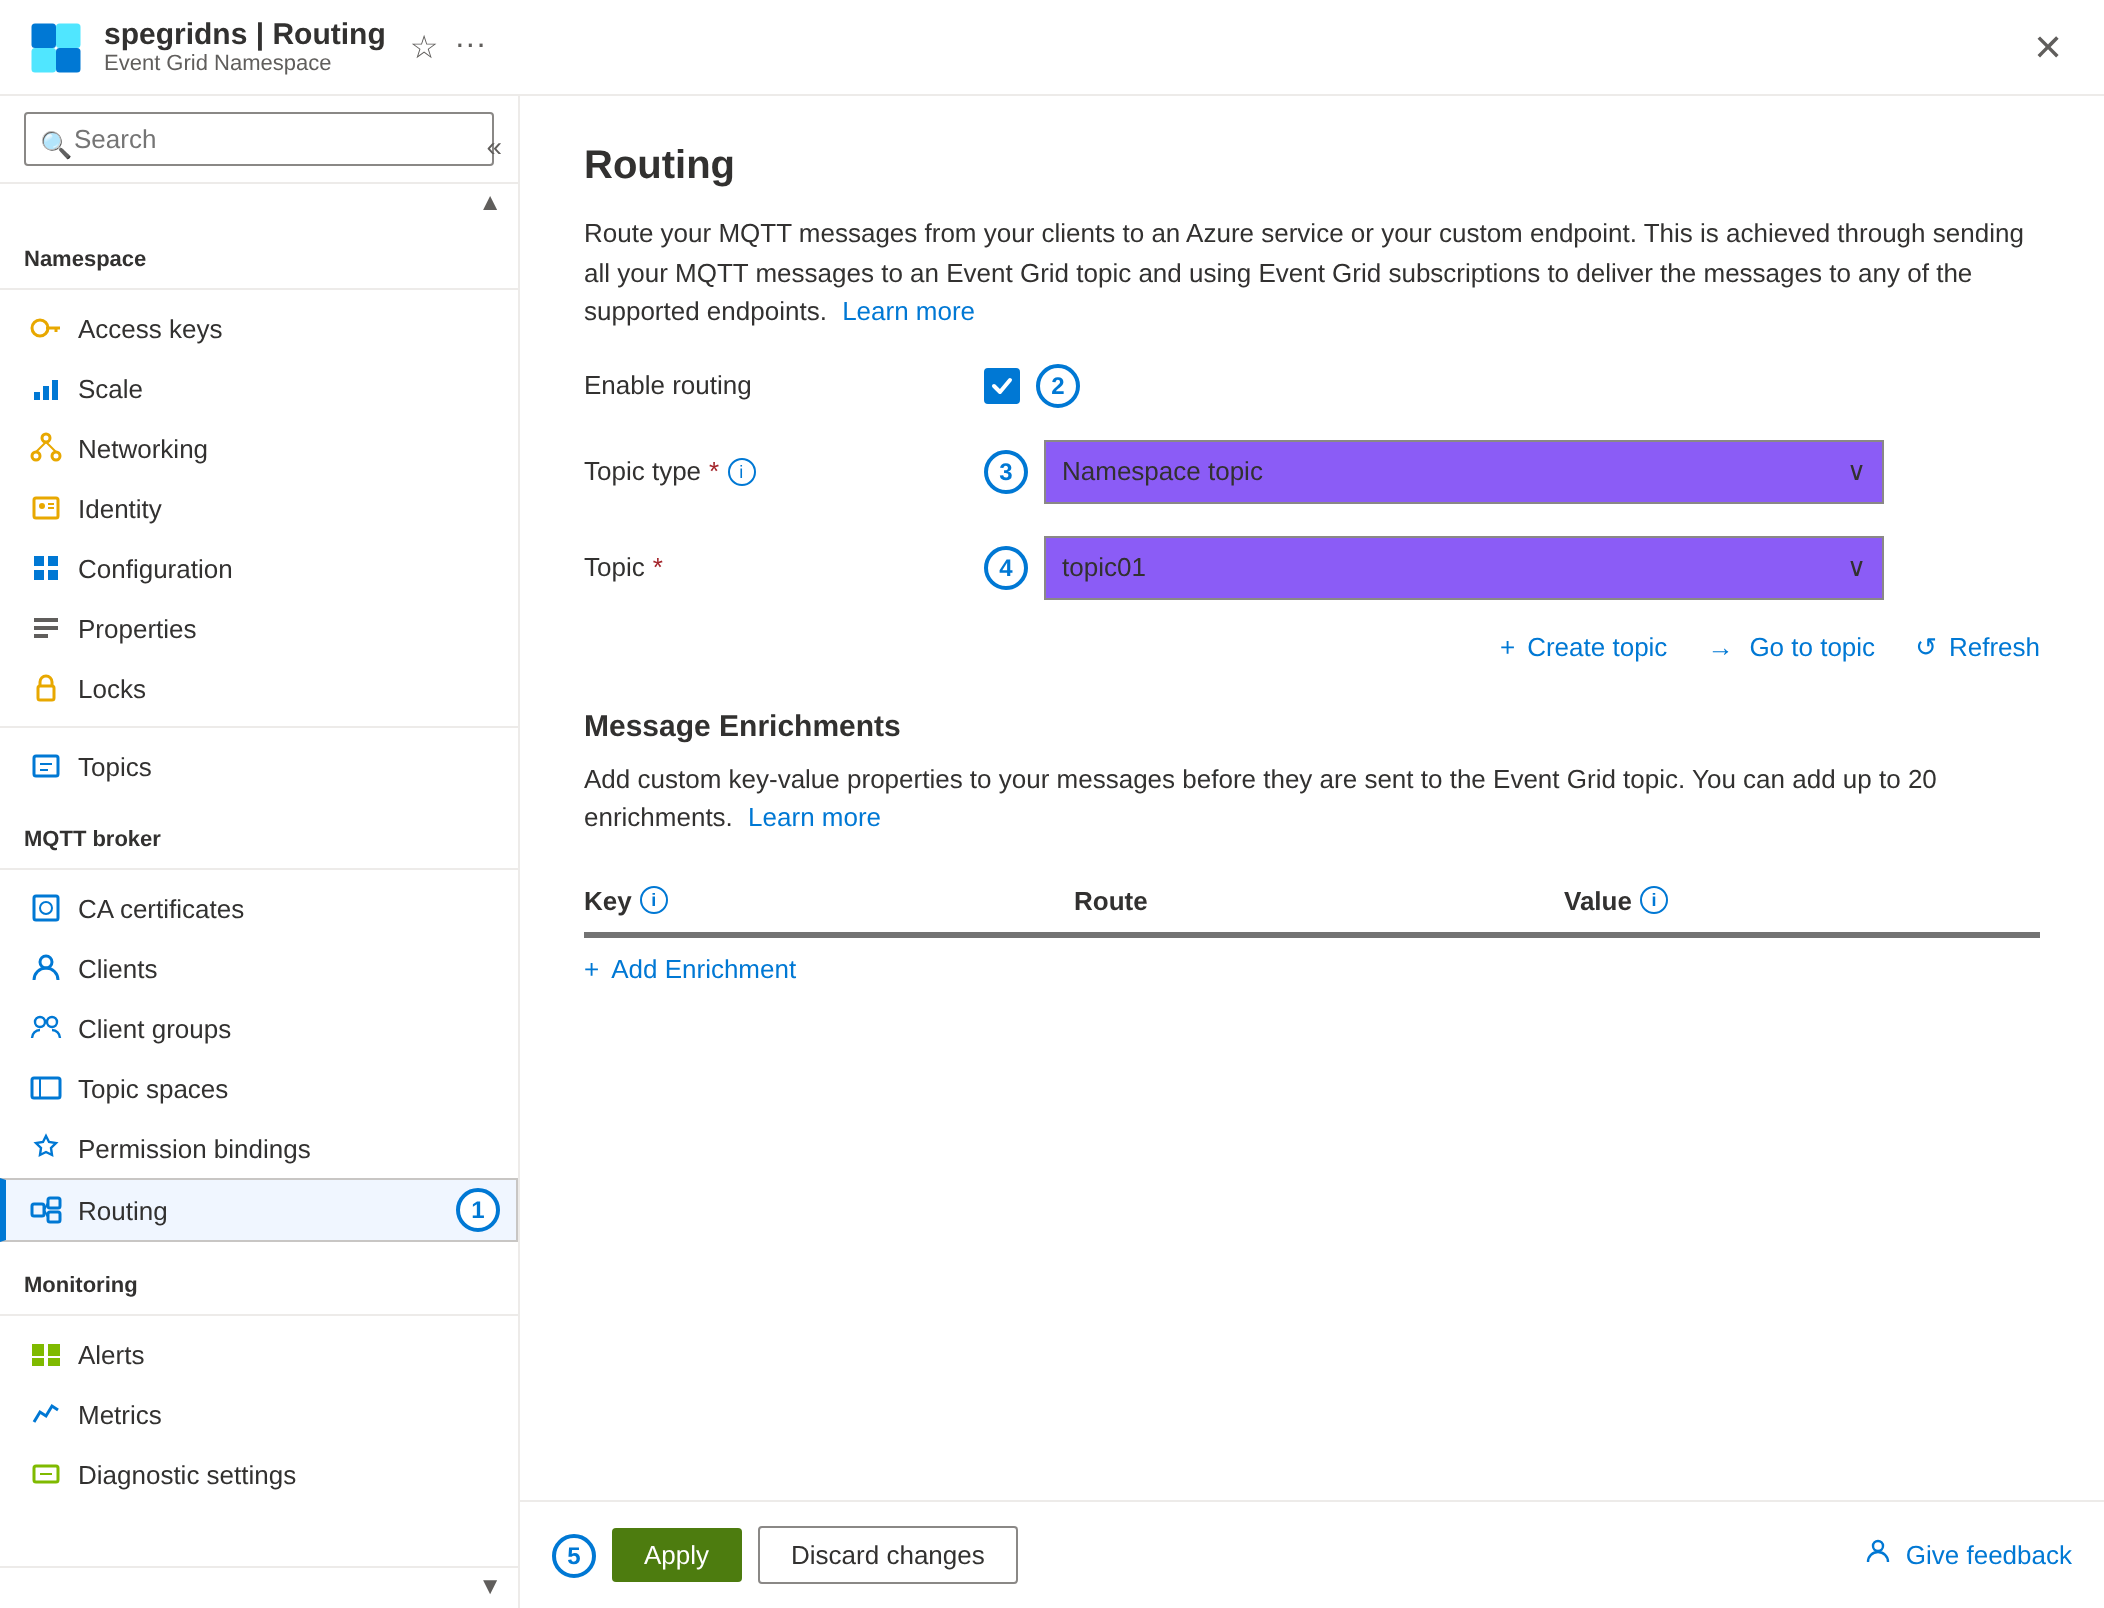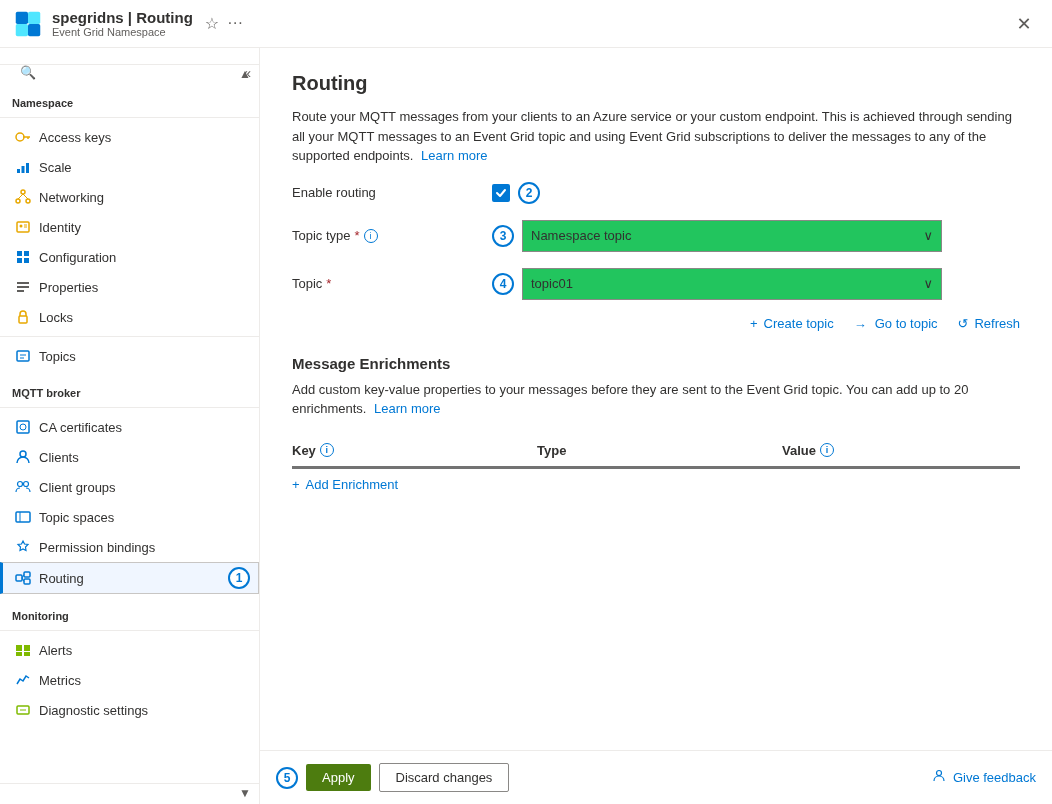--- a/index.html
+++ b/index.html
@@ -37,21 +37,21 @@
     .page-title { font-size: 20px; font-weight: 600; color: #323130; margin-bottom: 12px; }
     .description { font-size: 13px; color: #323130; line-height: 1.5; margin-bottom: 16px; max-width: 800px; }
     .description a { color: #0078d4; text-decoration: none; }
 
     
     .form-row { display: flex; align-items: center; margin-bottom: 16px; }
     .form-row-label { width: 200px; font-size: 13px; color: #323130; display: flex; align-items: center; gap: 4px; }
     .form-row-content { flex: 1; display: flex; align-items: center; gap: 8px; }
     .checkbox { width: 18px; height: 18px; background: #0078d4; border: 2px solid #0078d4; display: flex; align-items: center; justify-content: center; cursor: pointer; border-radius: 2px; }
     .checkbox svg { width: 12px; height: 12px; }
-    .select-box { width: 420px; height: 32px; border: 1px solid #8a8886; padding: 0 8px; font-size: 13px; color: #323130; display: flex; align-items: center; justify-content: space-between; cursor: pointer; background: #22c55e; }
+    .select-box { width: 420px; height: 32px; border: 1px solid #8a8886; padding: 0 8px; font-size: 13px; color: #323130; display: flex; align-items: center; justify-content: space-between; cursor: pointer; background: #8b5cf6; }
     .action-link { display: flex; align-items: center; gap: 4px; color: #0078d4; cursor: pointer; font-size: 13px; text-decoration: none; }
 
     
     .step-badge { width: 22px; height: 22px; border-radius: 50%; background: #fff; border: 2px solid #0078d4; display: flex; align-items: center; justify-content: center; font-size: 12px; color: #0078d4; font-weight: 600; flex-shrink: 0; }
 
     
     .section-heading { font-size: 15px; font-weight: 600; color: #323130; margin-bottom: 8px; margin-top: 24px; }
 
     
     .table-header { display: flex; border-bottom: 3px solid #737373; padding: 8px 0; margin-top: 4px; gap: 25px; }
@@ -102,20 +102,21 @@
     <span title="More">···</span>
   </div>
   <div class="close-btn">✕</div>
 </div>
 
 <div class="app-body">
 
   <div class="sidebar">
     <div style="position:relative; padding: 8px 12px; border-bottom: 1px solid #edebe9;">
       <span class="sidebar-search-icon">🔍</span>
+      <input type="text" style="width: 100%; padding: 5px 8px 5px 24px; border: 1px solid rgb(138, 136, 134); border-radius: 2px; font-size: 13px; color: rgb(50, 49, 48); outline: none;" placeholder="Search">
       <span class="sidebar-collapse">«</span>
     </div>
 
     <div style="display:flex; justify-content:flex-end; padding: 2px 8px 0;">
       <span style="color:#605e5c; font-size:12px; cursor:pointer;">▲</span>
     </div>
 
     <div class="sidebar-content">
 
       <div class="sidebar-section-label">Namespace</div>
@@ -399,21 +400,21 @@
         <span>Add custom key-value properties to your messages before they are sent to the Event Grid topic. You can add up to 20 enrichments.</span>
         <a href="#" style="color:#0078d4; text-decoration:none; margin-left:4px;">Learn more</a>
       </p>
 
       <div class="table-header">
         <div class="table-col col-key">
           <span>Key</span>
           <div class="info-icon">i</div>
         </div>
         <div class="table-col col-type">
-          <span>Type</span>
+          <span>Route</span>
         </div>
         <div class="table-col col-value">
           <span>Value</span>
           <div class="info-icon">i</div>
         </div>
       </div>
 
       <div class="add-enrichment">
         <span>+</span>
         <span style="margin-left:2px;">Add Enrichment</span>

